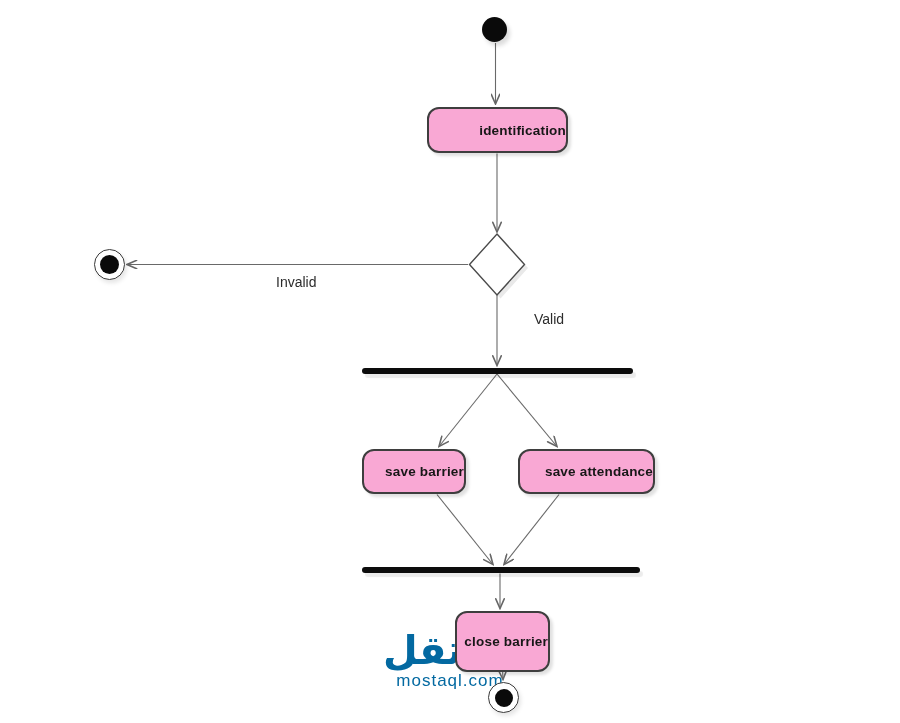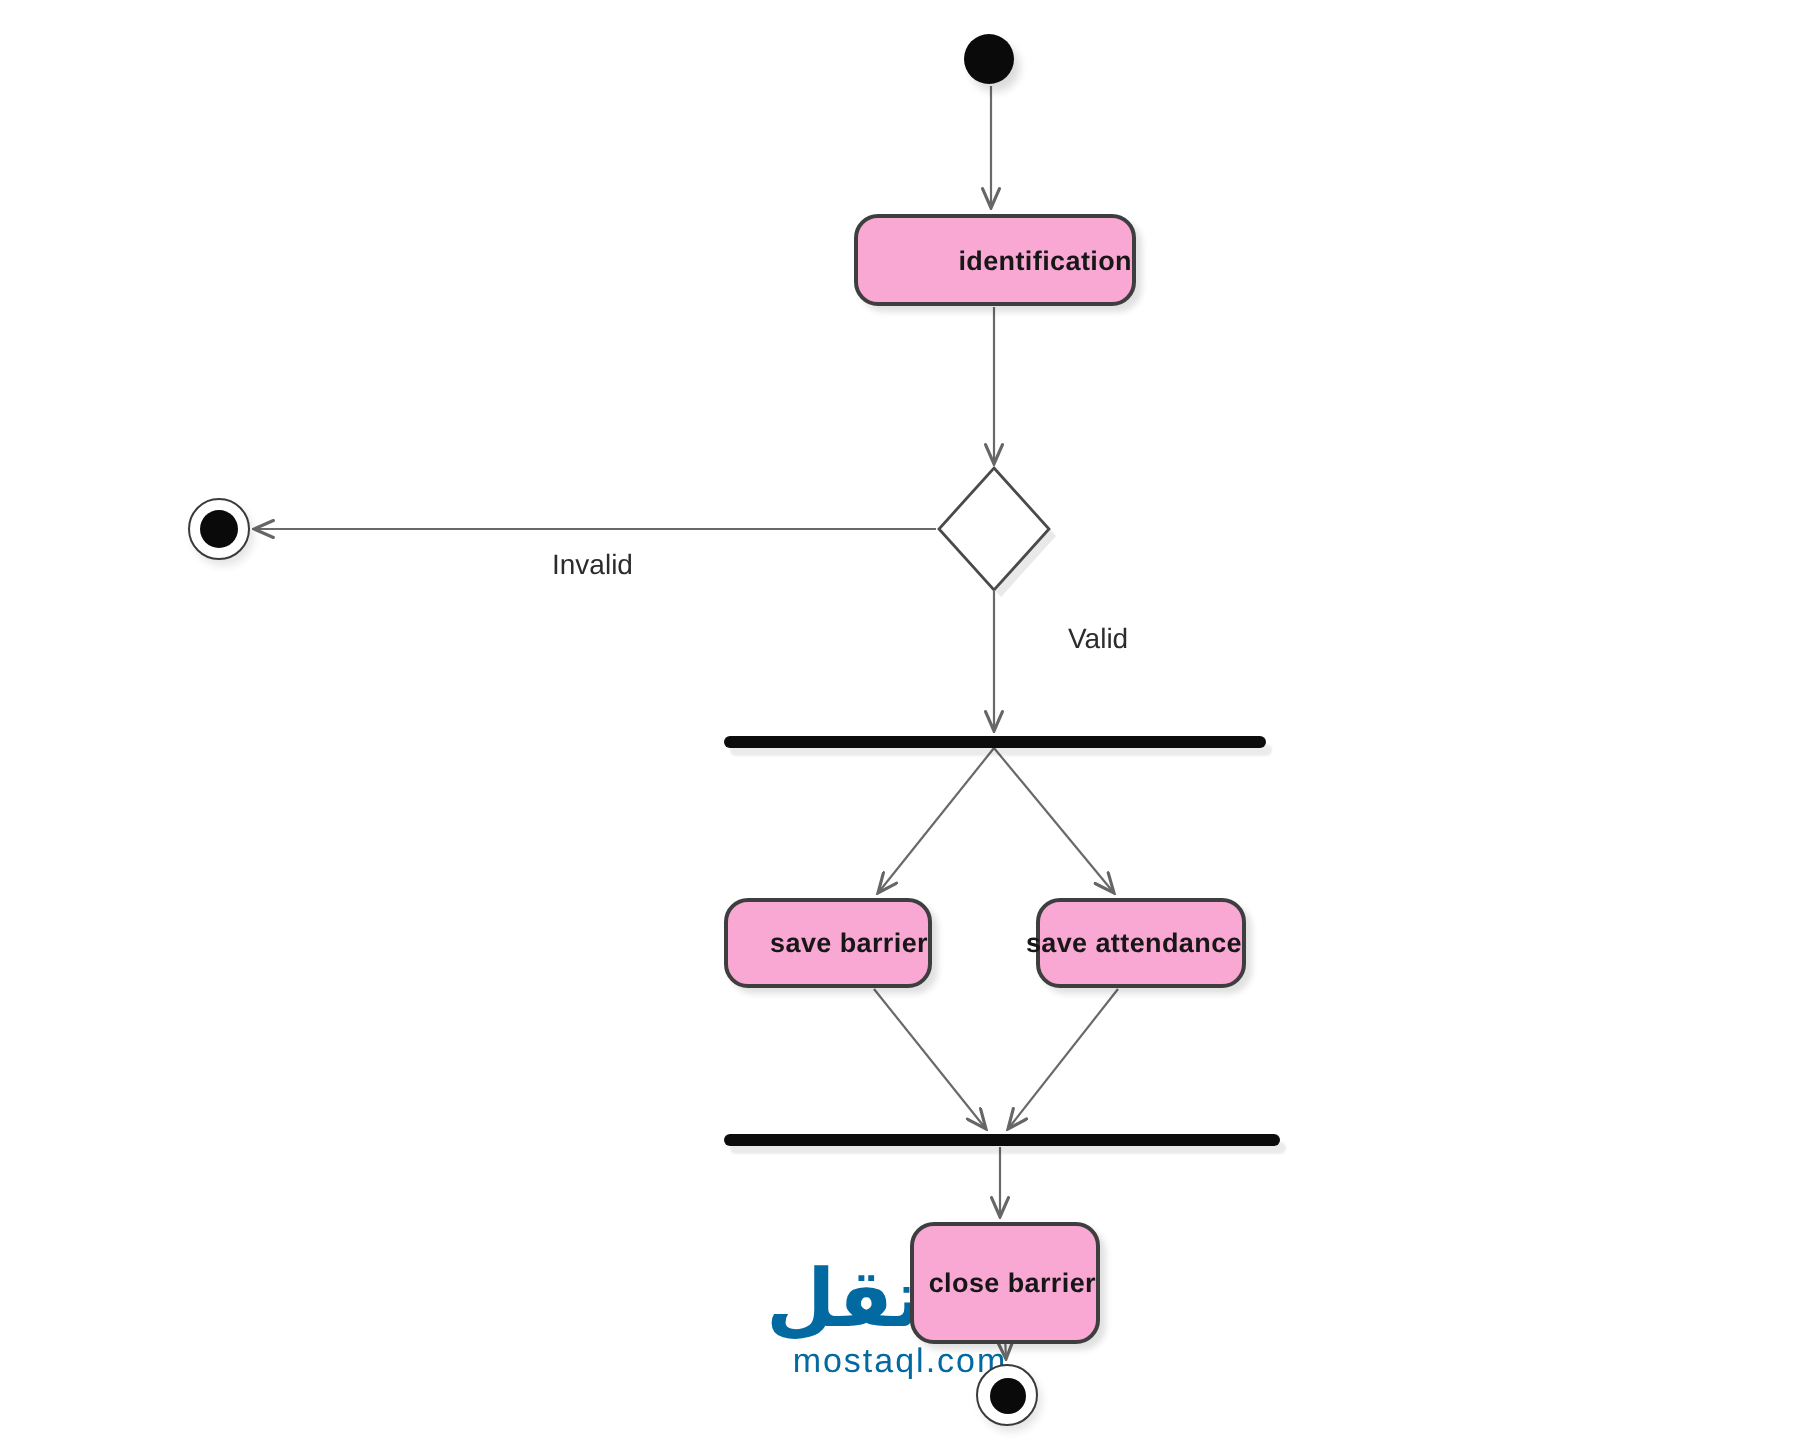--- a/index.html
+++ b/index.html
@@ -29,21 +29,21 @@
   .action {
     position: absolute; z-index: 2;
     display: flex; align-items: center; justify-content: flex-end;
     background: #f9a8d4; border: 2px solid #3e3e3e; border-radius: 12px;
     font-size: 13.5px; font-weight: 600; color: #171717; letter-spacing: 0.2px;
     box-shadow: 3px 3px 3px rgba(0,0,0,0.12);
     white-space: nowrap;
   }
   .action-identification { left: 427px; top: 107px; width: 141px; height: 46px; }
   .action-open-barrier   { left: 362px; top: 449px; width: 104px; height: 45px; }
-  .action-save-attendance{ left: 518px; top: 449px; width: 105px; height: 45px; }
+  .action-save-attendance{ left: 518px; top: 449px; width: 137px; height: 45px; }
   .action-close-barrier  { left: 455px; top: 611px; width:  95px; height: 61px; }
 
   .sync-bar {
     position: absolute; z-index: 2; height: 6px;
     background: #0c0c0c; border-radius: 3px;
     box-shadow: 3px 4px 1px rgba(0,0,0,0.08);
   }
   .fork-bar { left: 362px; top: 368px; width: 271px; }
   .join-bar { left: 362px; top: 567px; width: 278px; }
 

